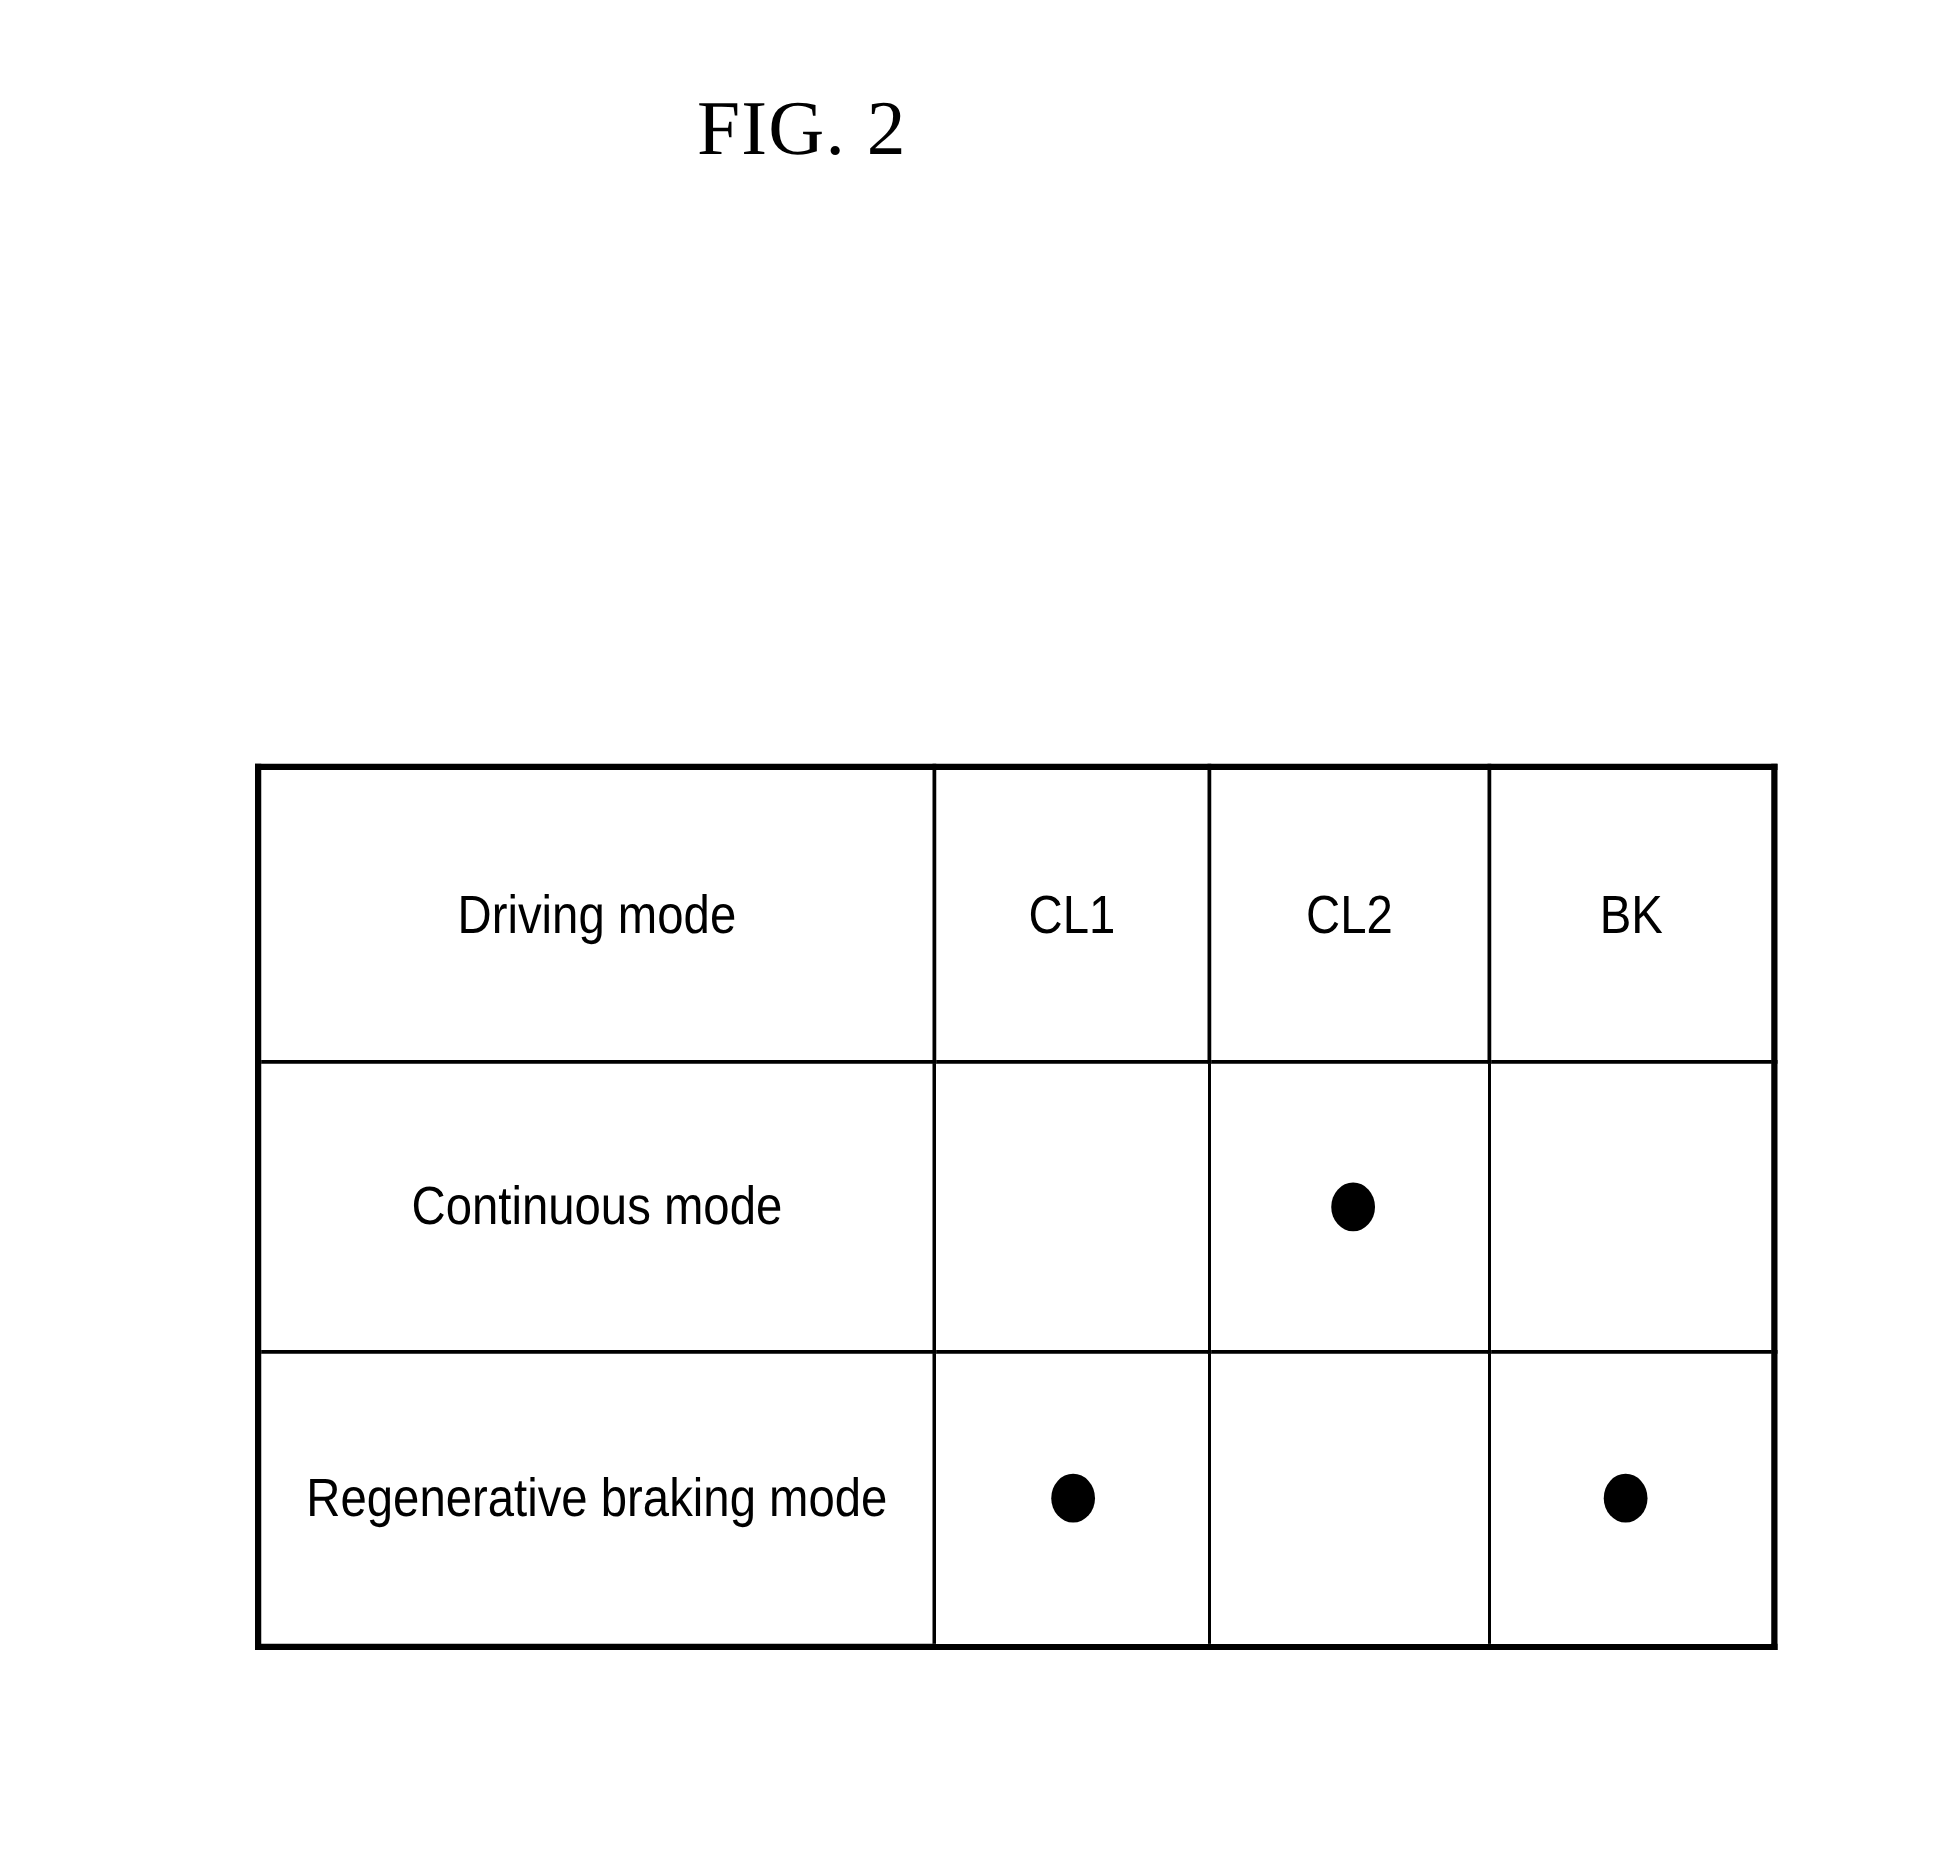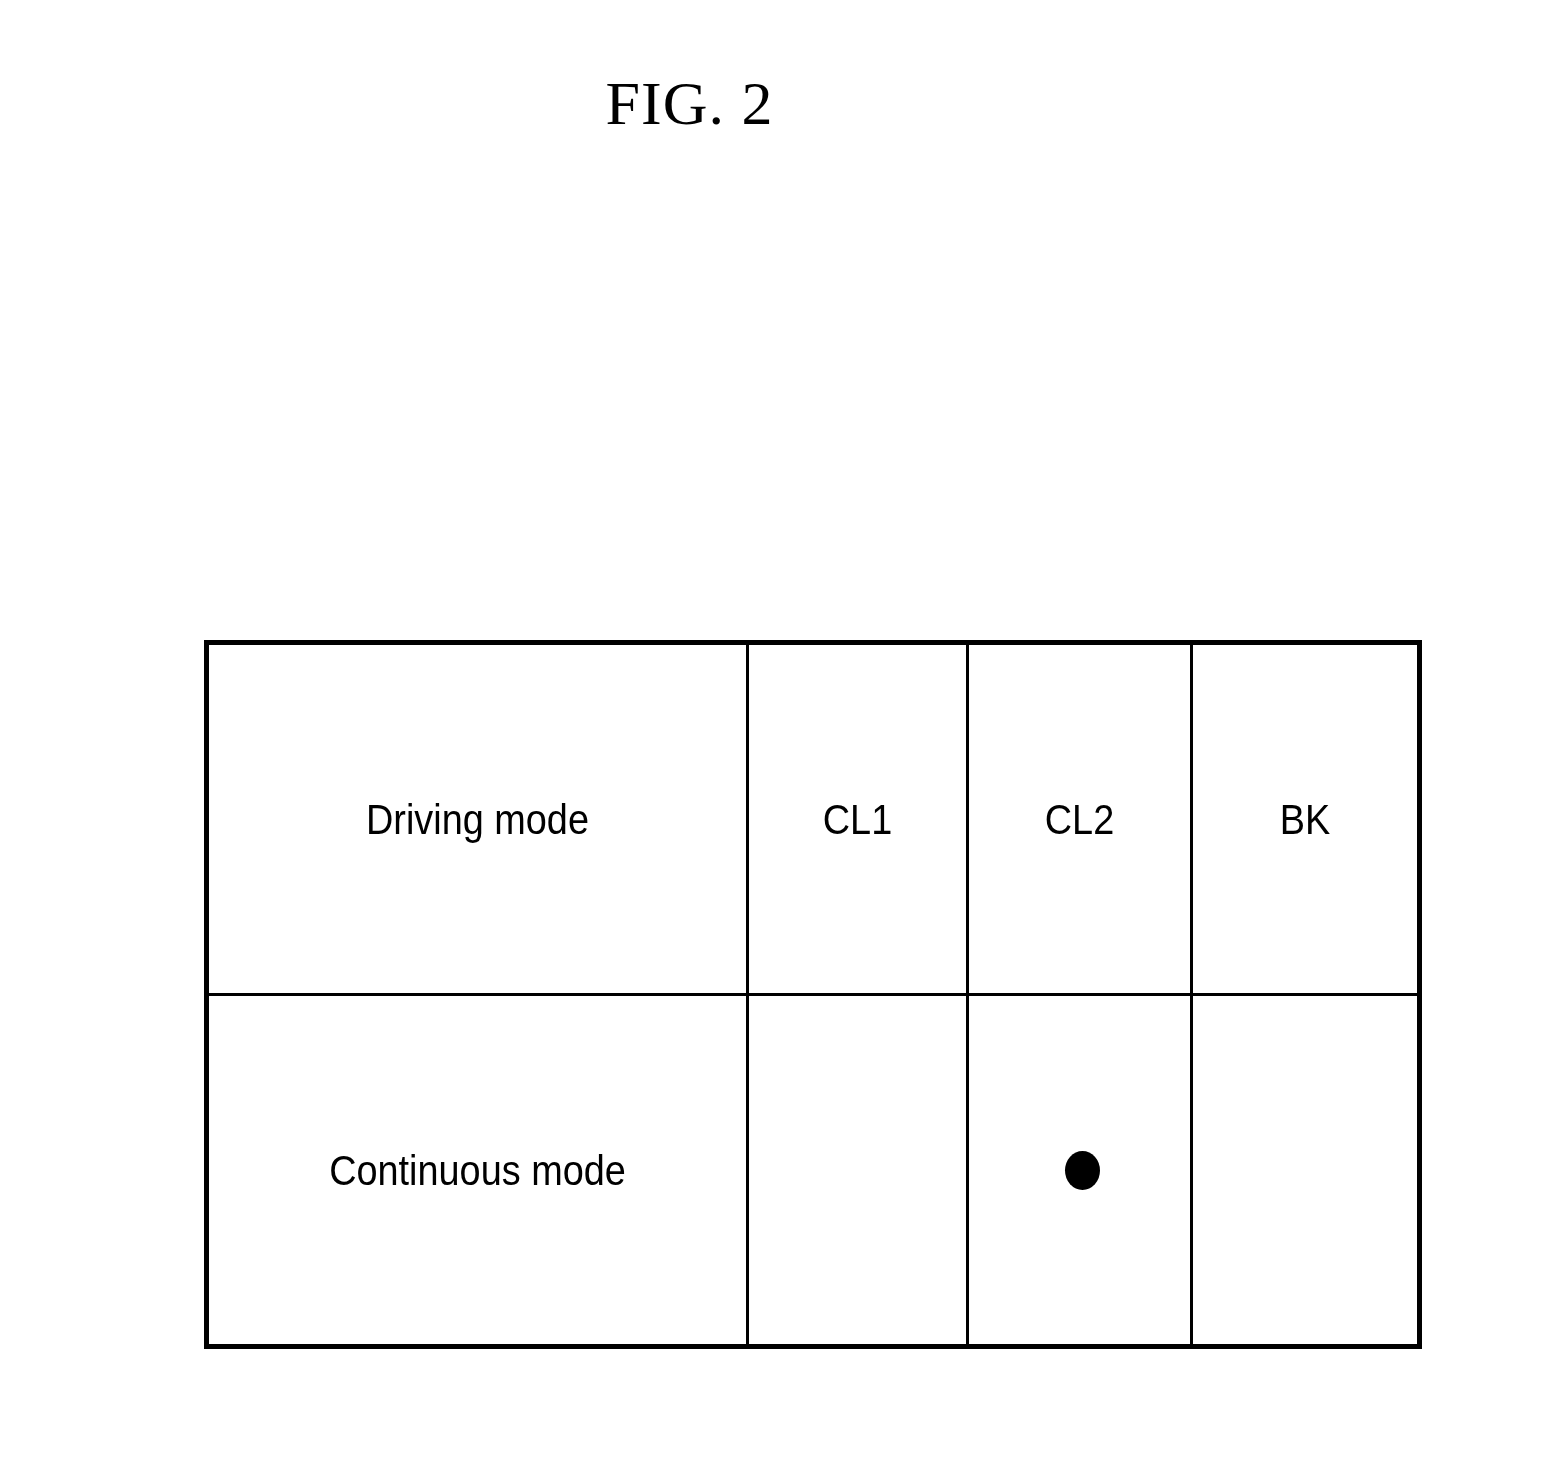--- a/index.html
+++ b/index.html
@@ -26,28 +26,27 @@
     top: 68px;
     width: 1283px;
     text-align: center;
     font-family: "Liberation Serif", serif;
     font-size: 62px;
     line-height: 70px;
     font-weight: 400;
     letter-spacing: 1px;
     color: #000000;
     white-space: pre;
-    margin-left: 48px;
   }
 
   
   .table-wrap {
     position: absolute;
     left: 172px;
-    top: 640px;
+    top: 611px;
     width: 1213px;
     height: 709px;
     padding-left: 32px;
   }
 
   table.mode-table {
     width: 1213px;
     height: 709px;
     border-collapse: collapse;
     table-layout: fixed;
@@ -157,16 +156,30 @@
         <td class="dot-cell">
           <span class="dot dot-cl2"></span>
         </td>
         <td class="dot-cell">
           <span class="empty"></span>
         </td>
       </tr>
 
 
 
+      <tr>
+        <td>
+          <span class="cell-text">Regenerative braking mode</span>
+        </td>
+        <td class="dot-cell">
+          <span class="dot dot-cl1"></span>
+        </td>
+        <td class="dot-cell">
+          <span class="empty"></span>
+        </td>
+        <td class="dot-cell">
+          <span class="dot dot-bk"></span>
+        </td>
+      </tr>
 
     </tbody>
   </table>
 </div>
 
 </body></html>

